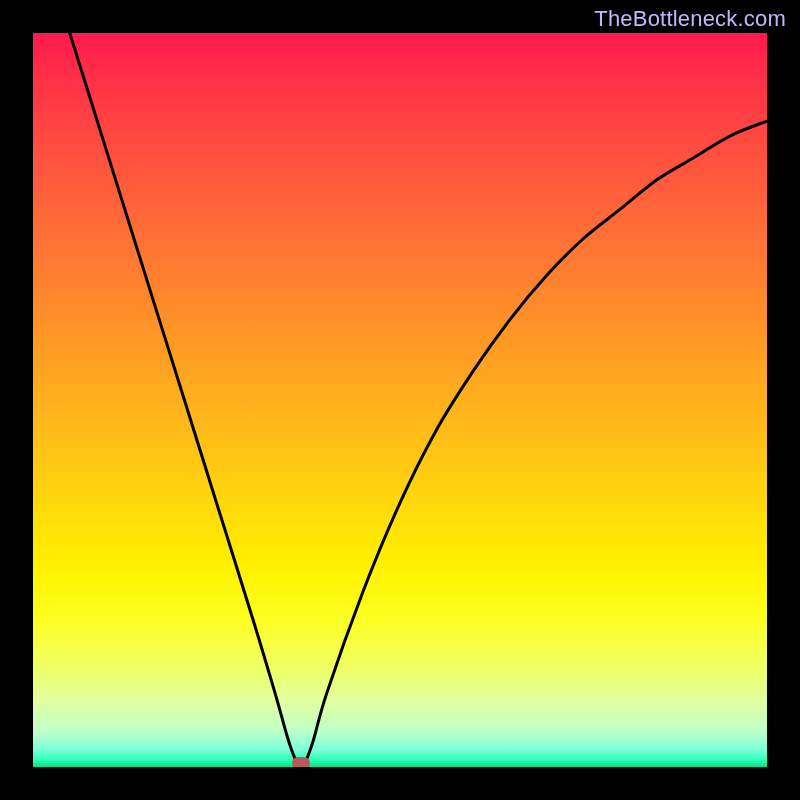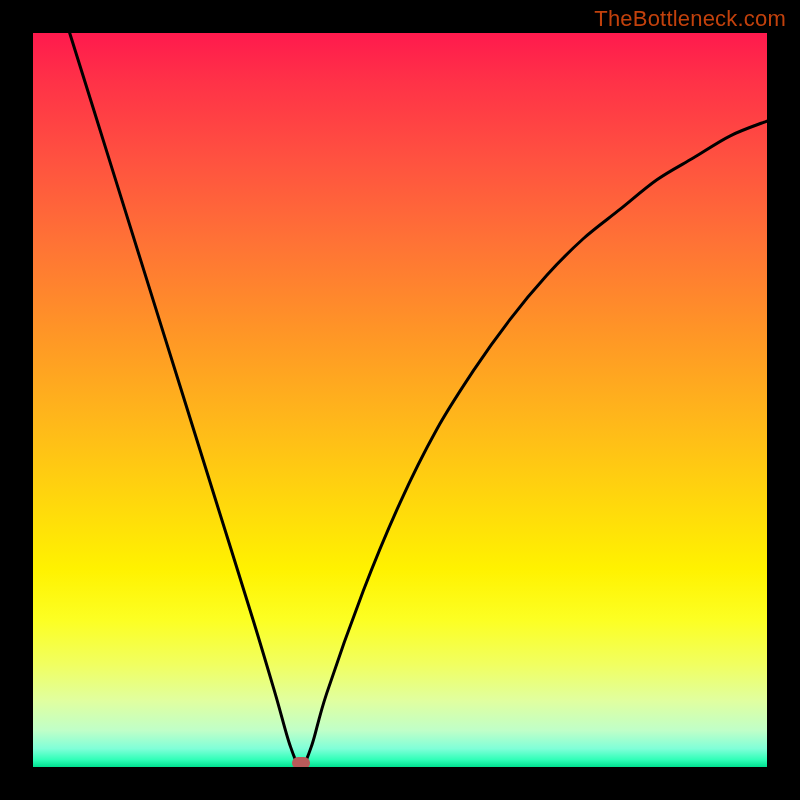--- a/index.html
+++ b/index.html
@@ -49,21 +49,21 @@
       #c0ffc8 95%,
       #80ffd8 97.5%,
       #30ffb8 99%,
       #00e090 100%
     );
   }
   .watermark {
     position: absolute;
     top: 6px;
     right: 14px;
-    color: #c2410c;
+    color: #c4b5fd;
     font-size: 22px;
     font-weight: 500;
     letter-spacing: 0.2px;
     user-select: none;
   }
   svg.curve {
     position: absolute;
     left: 0;
     top: 0;
     width: 734px;

